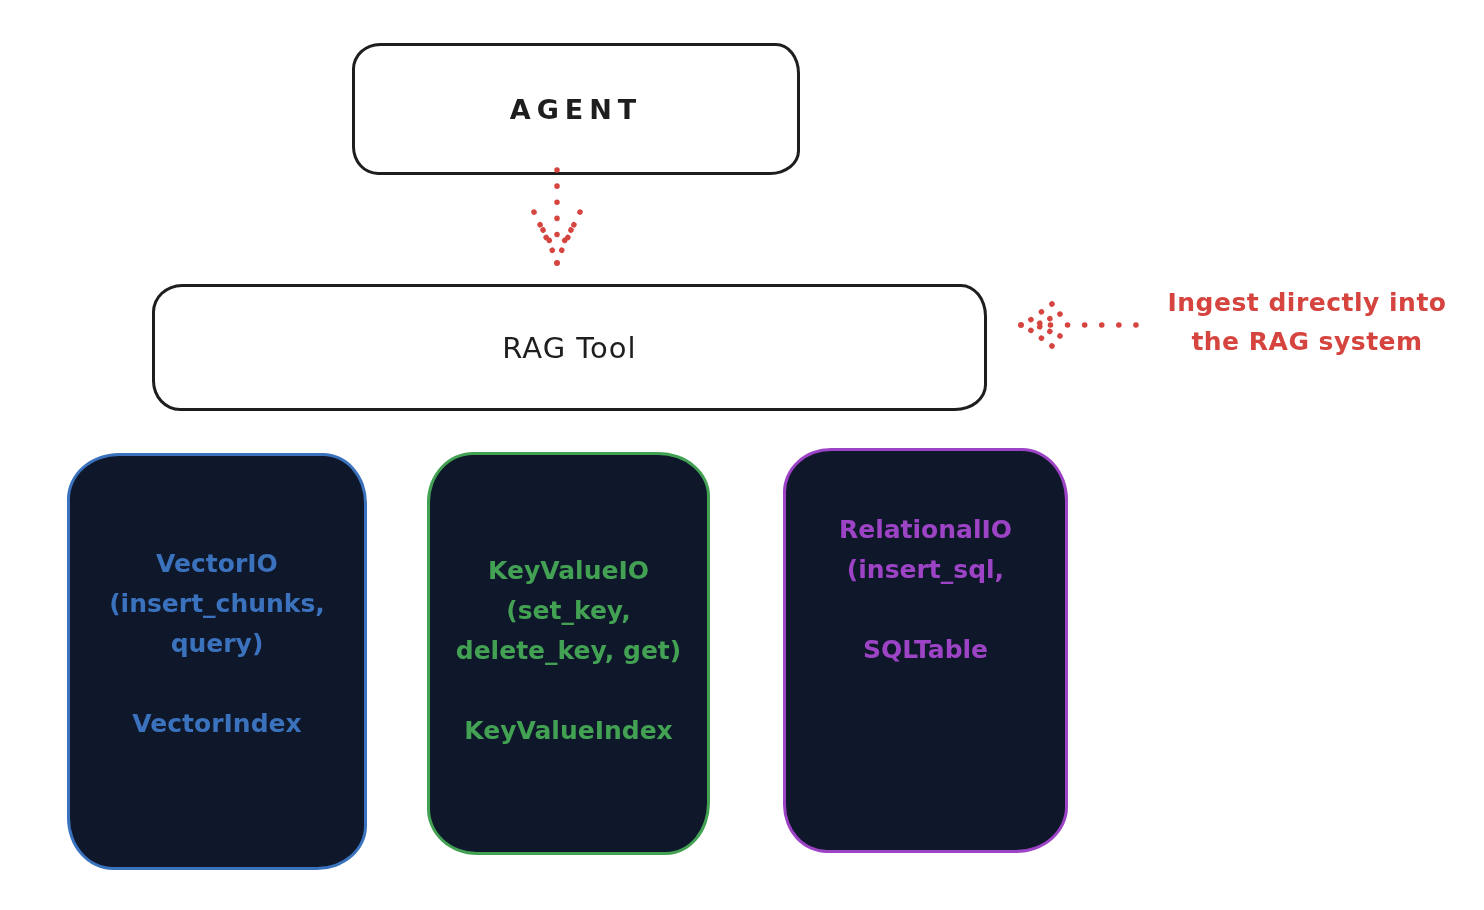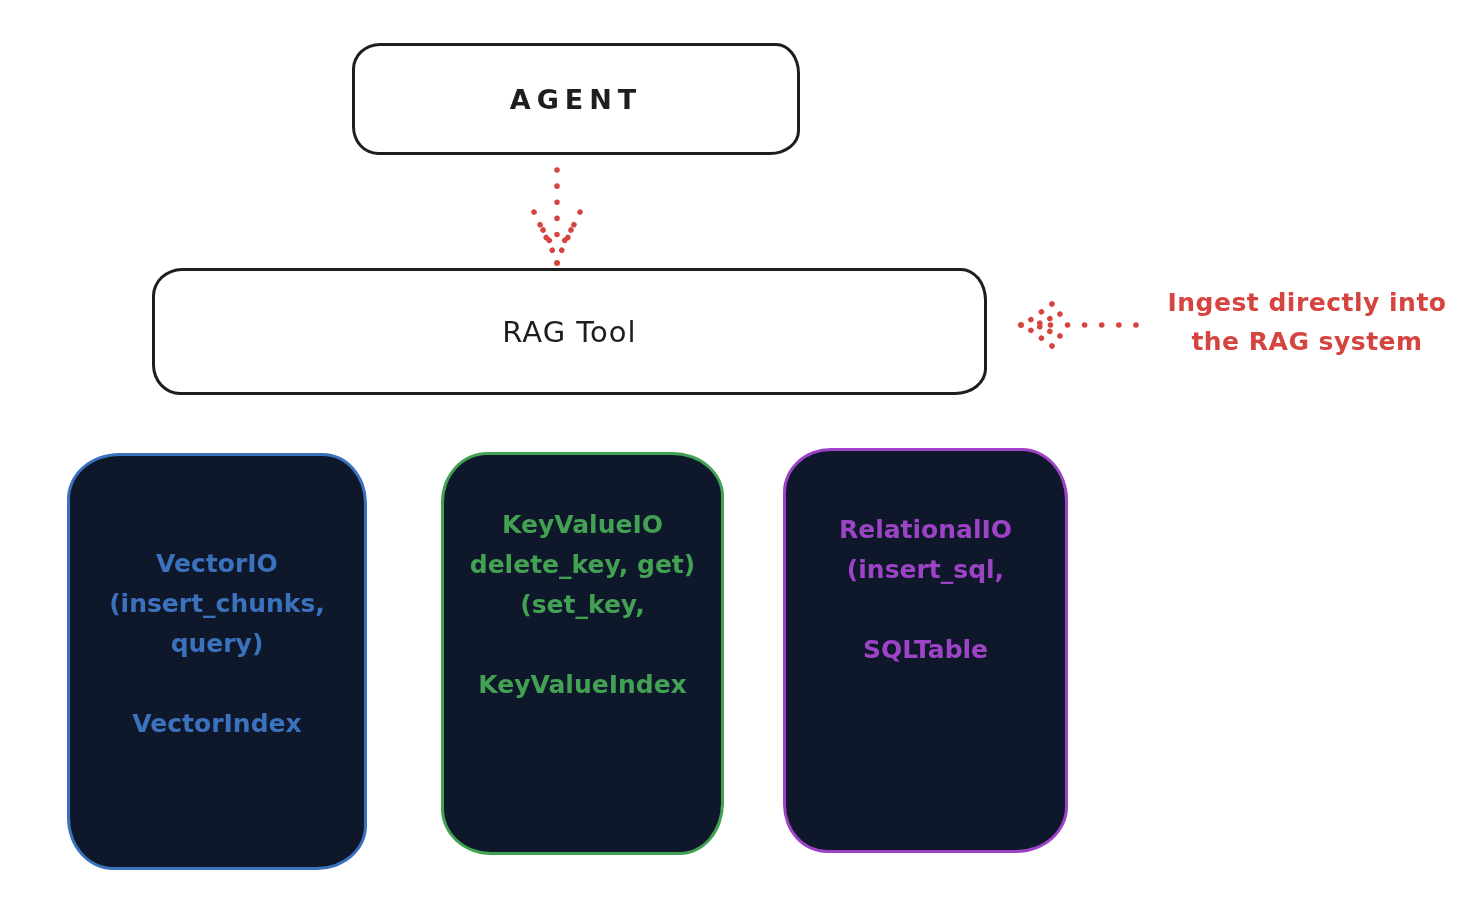--- a/index.html
+++ b/index.html
@@ -14,48 +14,48 @@
   .node {
     position: absolute;
     box-sizing: border-box;
     border: 3.5px solid currentColor;
     background: #ffffff;
     display: flex;
     align-items: center;
     justify-content: center;
   }
   .node-agent {
-    left: 352px; top: 43px; width: 448px; height: 112px;
+    left: 352px; top: 43px; width: 448px; height: 132px;
     border-radius: 28px 24px 30px 26px / 26px 30px 24px 28px;
     font-size: 27px; font-weight: 700; letter-spacing: 6px;
   }
   .node-ragtool {
-    left: 152px; top: 268px; width: 835px; height: 127px;
+    left: 152px; top: 284px; width: 835px; height: 127px;
     border-radius: 30px 26px 32px 28px / 28px 32px 26px 30px;
     font-size: 29px; font-weight: 500; letter-spacing: 1px;
   }
   .backend {
     position: absolute;
     box-sizing: border-box;
     border: 3.5px solid currentColor;
     background: #0f172a;
     text-align: center;
     font-weight: 600;
     font-size: 25px;
     line-height: 40px;
   }
   .backend-vector {
     left: 67px; top: 453px; width: 300px; height: 417px;
     border-radius: 52px 44px 50px 46px / 46px 50px 44px 52px;
     padding-top: 88px;
   }
   .backend-keyvalue {
-    left: 441px; top: 452px; width: 283px; height: 403px;
+    left: 427px; top: 452px; width: 283px; height: 403px;
     border-radius: 46px 52px 44px 50px / 50px 44px 52px 46px;
-    padding-top: 50px;
+    padding-top: 96px;
   }
   .backend-relational {
     left: 783px; top: 448px; width: 285px; height: 405px;
     border-radius: 48px 46px 52px 44px / 44px 52px 46px 48px;
     padding-top: 59px;
   }
   .index-label { margin-top: 40px; }
   .annotation {
     position: absolute;
     left: 1138px; top: 283px; width: 338px;
@@ -114,22 +114,22 @@
 
   <div class="backend backend-vector" style="color: rgb(59, 114, 189);">
     <div>VectorIO</div>
     <div>(insert_chunks,</div>
     <div>query)</div>
     <div class="index-label">VectorIndex</div>
   </div>
 
   <div class="backend backend-keyvalue" style="color: rgb(66, 161, 83);">
     <div>KeyValueIO</div>
+    <div>(set_key,</div>
     <div>delete_key, get)</div>
-    <div>(set_key,</div>
     <div class="index-label">KeyValueIndex</div>
   </div>
 
   <div class="backend backend-relational" style="color: rgb(157, 67, 198);">
     <div>RelationalIO</div>
     <div>(insert_sql,</div>
     <div class="index-label">SQLTable</div>
   </div>
 
 </div>

